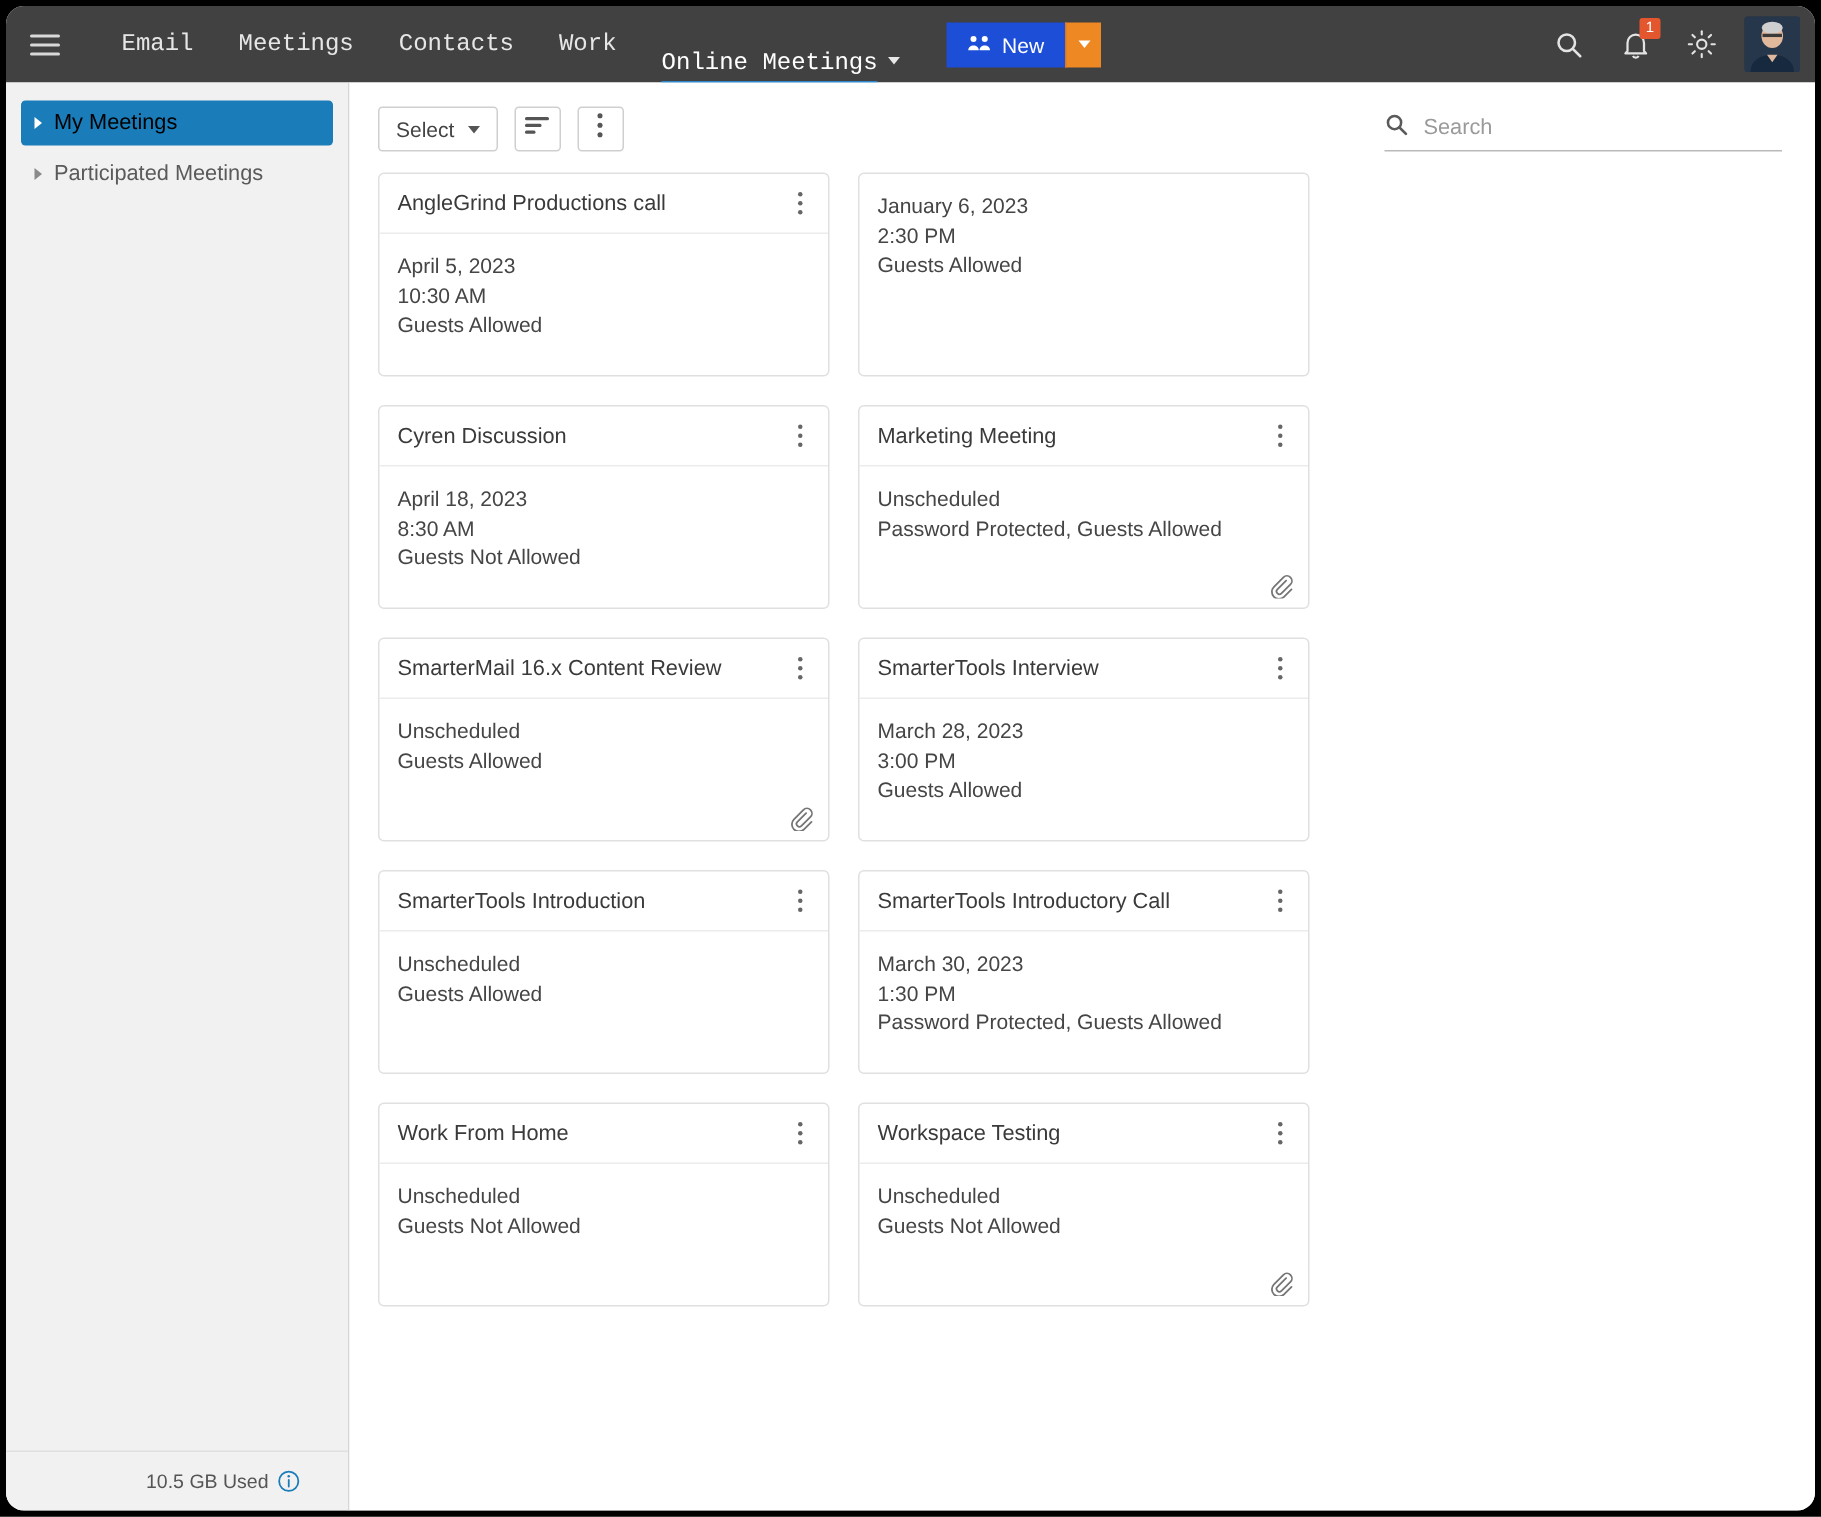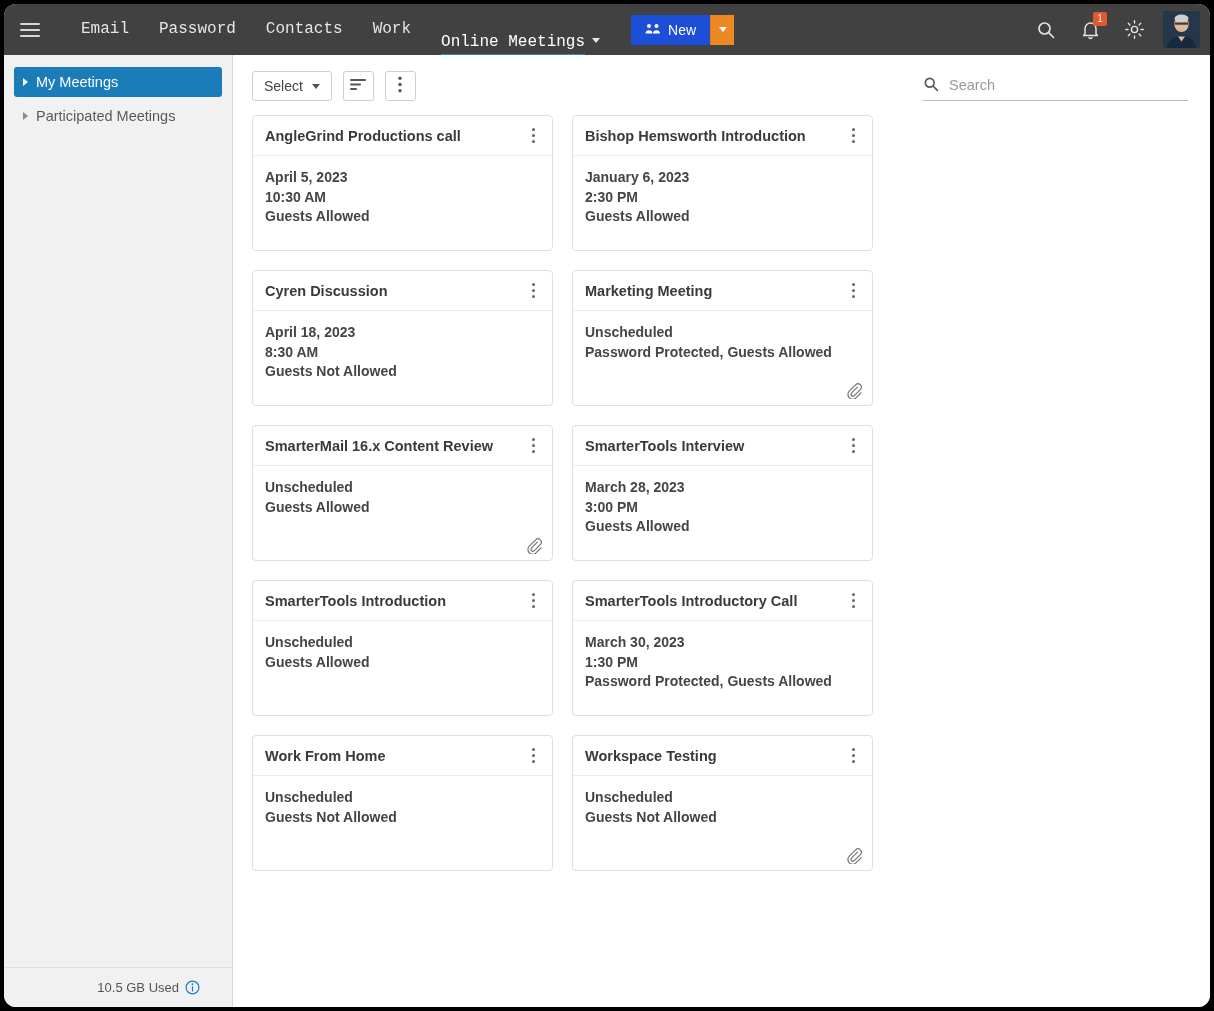--- a/index.html
+++ b/index.html
@@ -203,21 +203,21 @@
   .tree-item .tri {
     position: absolute;
     left: 9px;
     width: 0; height: 0;
     border-top: 4px solid transparent;
     border-bottom: 4px solid transparent;
     border-left: 5px solid #8a8a8a;
   }
   .tree-item.selected {
     background: #1a7cb8;
-    color: #ffffff;
+    color: #000000;
   }
   .tree-item.selected .tri { border-left-color: #ffffff; }
 
   .storage-bar {
     flex: 0 0 auto;
     height: 40px;
     display: flex;
     align-items: center;
     justify-content: flex-end;
     padding-right: 32px;
@@ -301,21 +301,20 @@
     font-family: "Liberation Sans", sans-serif;
     padding-bottom: 2px;
   }
   .search-wrap input::placeholder { color: #9a9a9a; }
 
   
   .cards-scroll {
     flex: 1 1 auto;
     overflow-y: auto;
     padding: 4px 22px 20px 19px;
-    font-weight: bold;
   }
   .cards-grid {
     display: grid;
     grid-template-columns: 301px 301px;
     column-gap: 19px;
     row-gap: 19px;
     align-content: start;
   }
   .card {
     border: 1px solid #e0e0e0;
@@ -392,21 +391,21 @@
           <span></span>
           <span></span>
       </div>
     </div>
 
     <div class="nav-tabs">
       <div class="nav-tab">
         <span class="tab-text">Email</span>
       </div>
       <div class="nav-tab">
-        <span class="tab-text">Password</span>
+        <span class="tab-text">Meetings</span>
       </div>
       <div class="nav-tab">
         <span class="tab-text">Contacts</span>
       </div>
       <div class="nav-tab">
         <span class="tab-text">Work</span>
       </div>
       <div class="nav-tab active">
         <span class="tab-text">Online Meetings</span><span class="caret"></span>
       </div>
@@ -552,28 +551,20 @@
               </div>
             </div>
             <div class="card-body">
               <div class="card-line">April 5, 2023</div>
               <div class="card-line">10:30 AM</div>
               <div class="card-line">Guests Allowed</div>
             </div>
           </div>
 
           <div class="card">
-            <div class="card-header">
-              <div class="card-title">Bishop Hemsworth Introduction</div>
-              <div class="kebab-btn">
-                <span></span>
-                  <span></span>
-                  <span></span>
-              </div>
-            </div>
             <div class="card-body">
               <div class="card-line">January 6, 2023</div>
               <div class="card-line">2:30 PM</div>
               <div class="card-line">Guests Allowed</div>
             </div>
           </div>
 
           <div class="card">
             <div class="card-header">
               <div class="card-title">Cyren Discussion</div>

